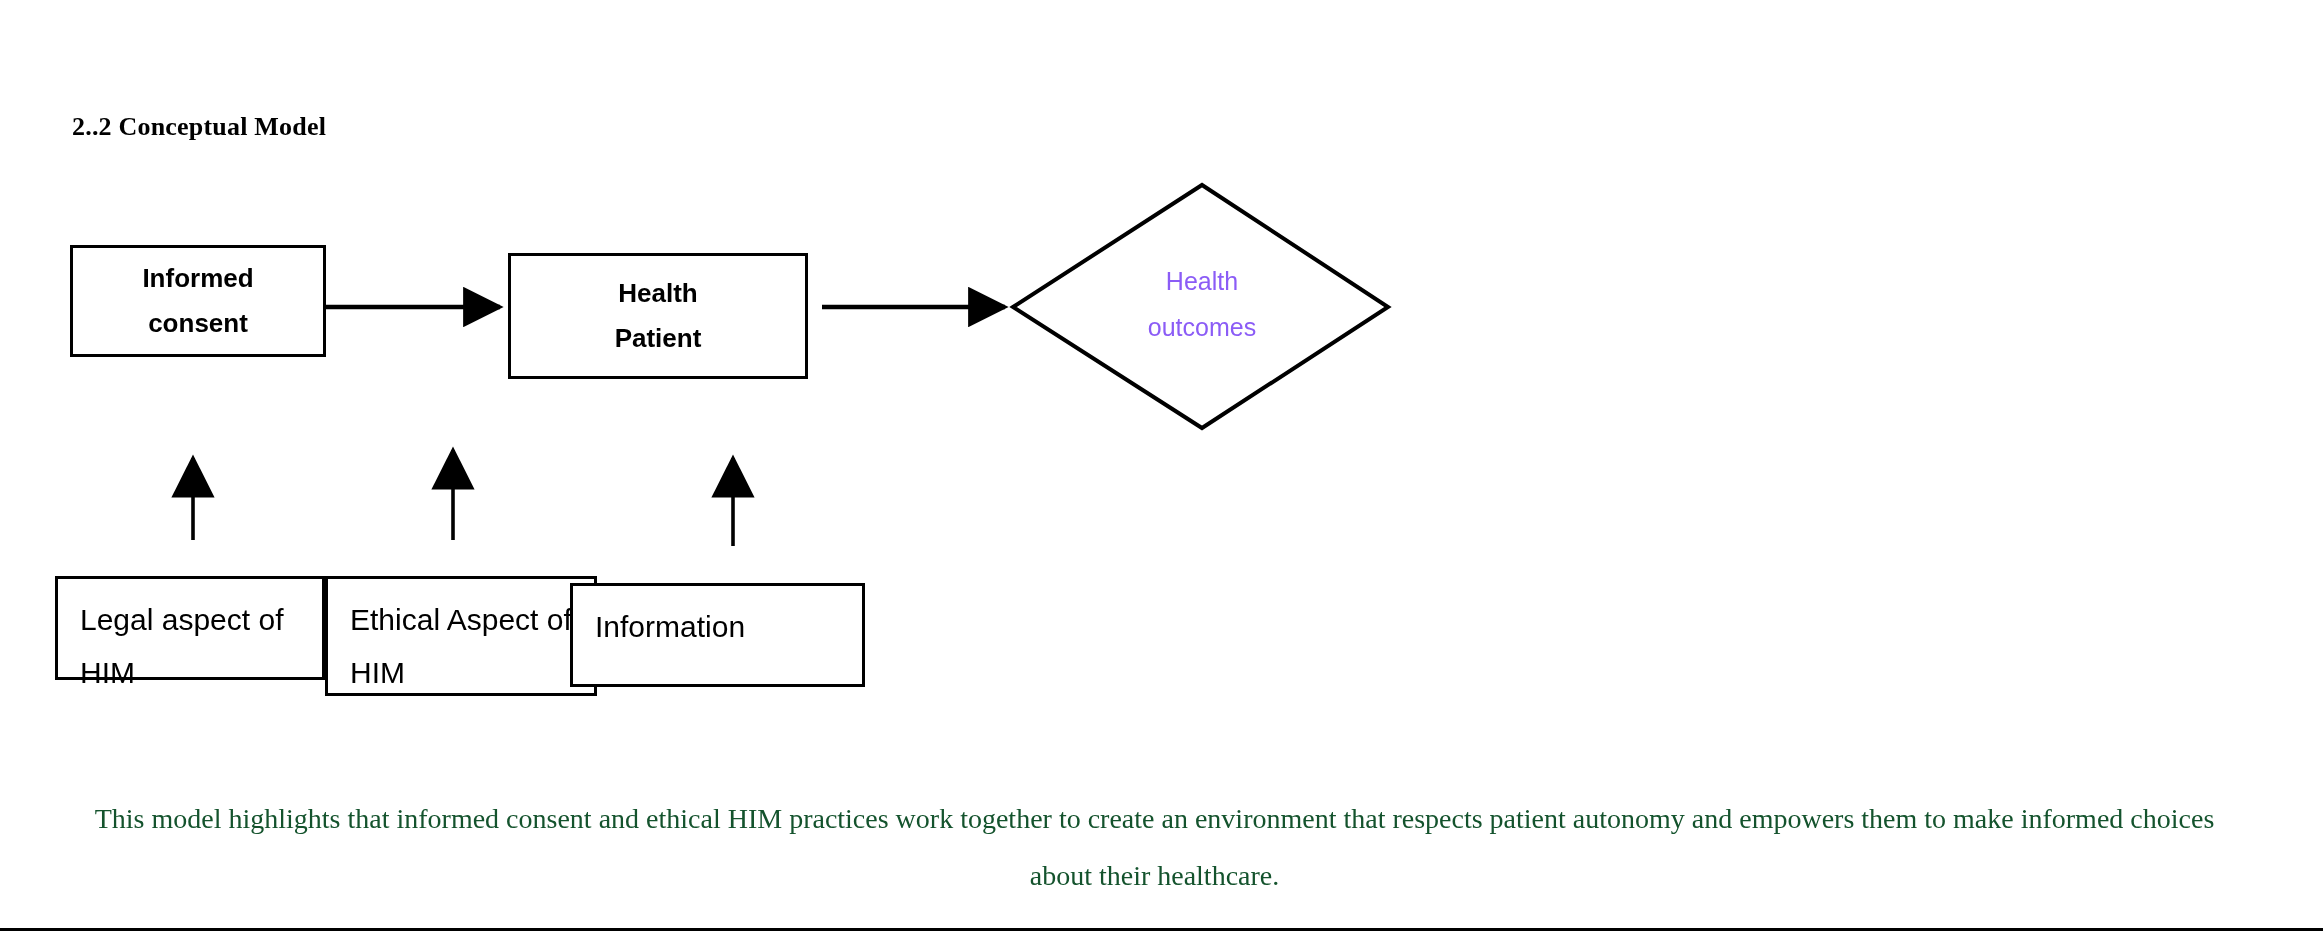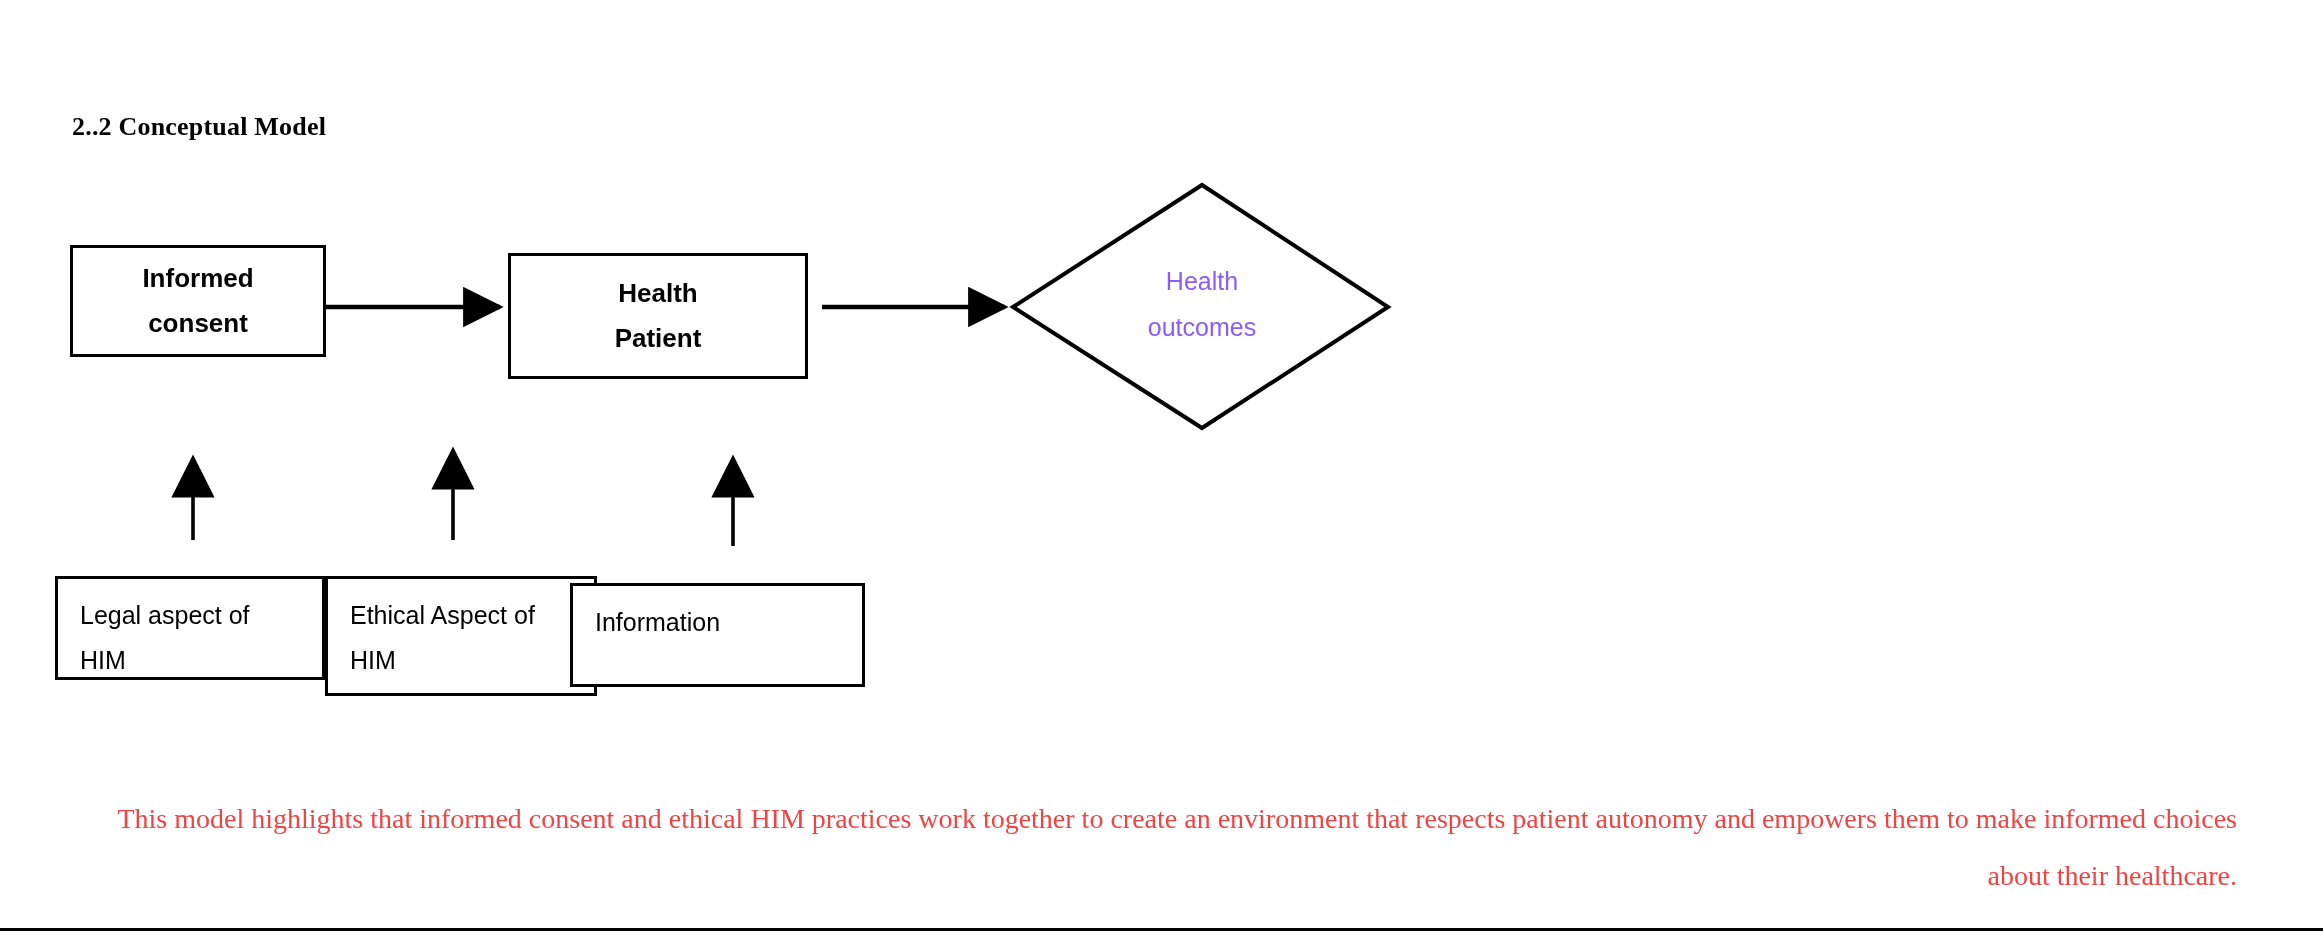--- a/index.html
+++ b/index.html
@@ -84,42 +84,42 @@
   .diamond-label .line { display: block; white-space: nowrap; }
 
   
   .support-box {
     position: absolute;
     box-sizing: border-box;
     border: 3px solid #000000;
     background: #ffffff;
     font-family: "Liberation Sans", sans-serif;
     font-weight: normal;
-    font-size: 25px;
+    font-size: 30px;
     line-height: 1.78;
     color: #000000;
     padding: 14px 0 0 22px;
   }
   .support-box .line { display: block; white-space: nowrap; }
 
   #box-legal-aspect       { left: 55px;  top: 576px; width: 270px; height: 104px; }
   #box-ethical-aspect     { left: 325px; top: 576px; width: 272px; height: 120px; }
   #box-information-prov   { left: 570px; top: 583px; width: 295px; height: 104px; }
 
   
   .body-paragraph {
     position: absolute;
     left: 72px;
     top: 762px;
     width: 2165px;
     font-family: "Liberation Serif", serif;
     font-size: 28px;
     line-height: 2.05;
-    text-align: right;
-    color: #ef4444;
+    text-align: center;
+    color: #14532d;
   }
 
   
   .page-rule {
     position: absolute;
     left: 0;
     top: 928px;
     width: 2323px;
     height: 3px;
     background: #000000;

